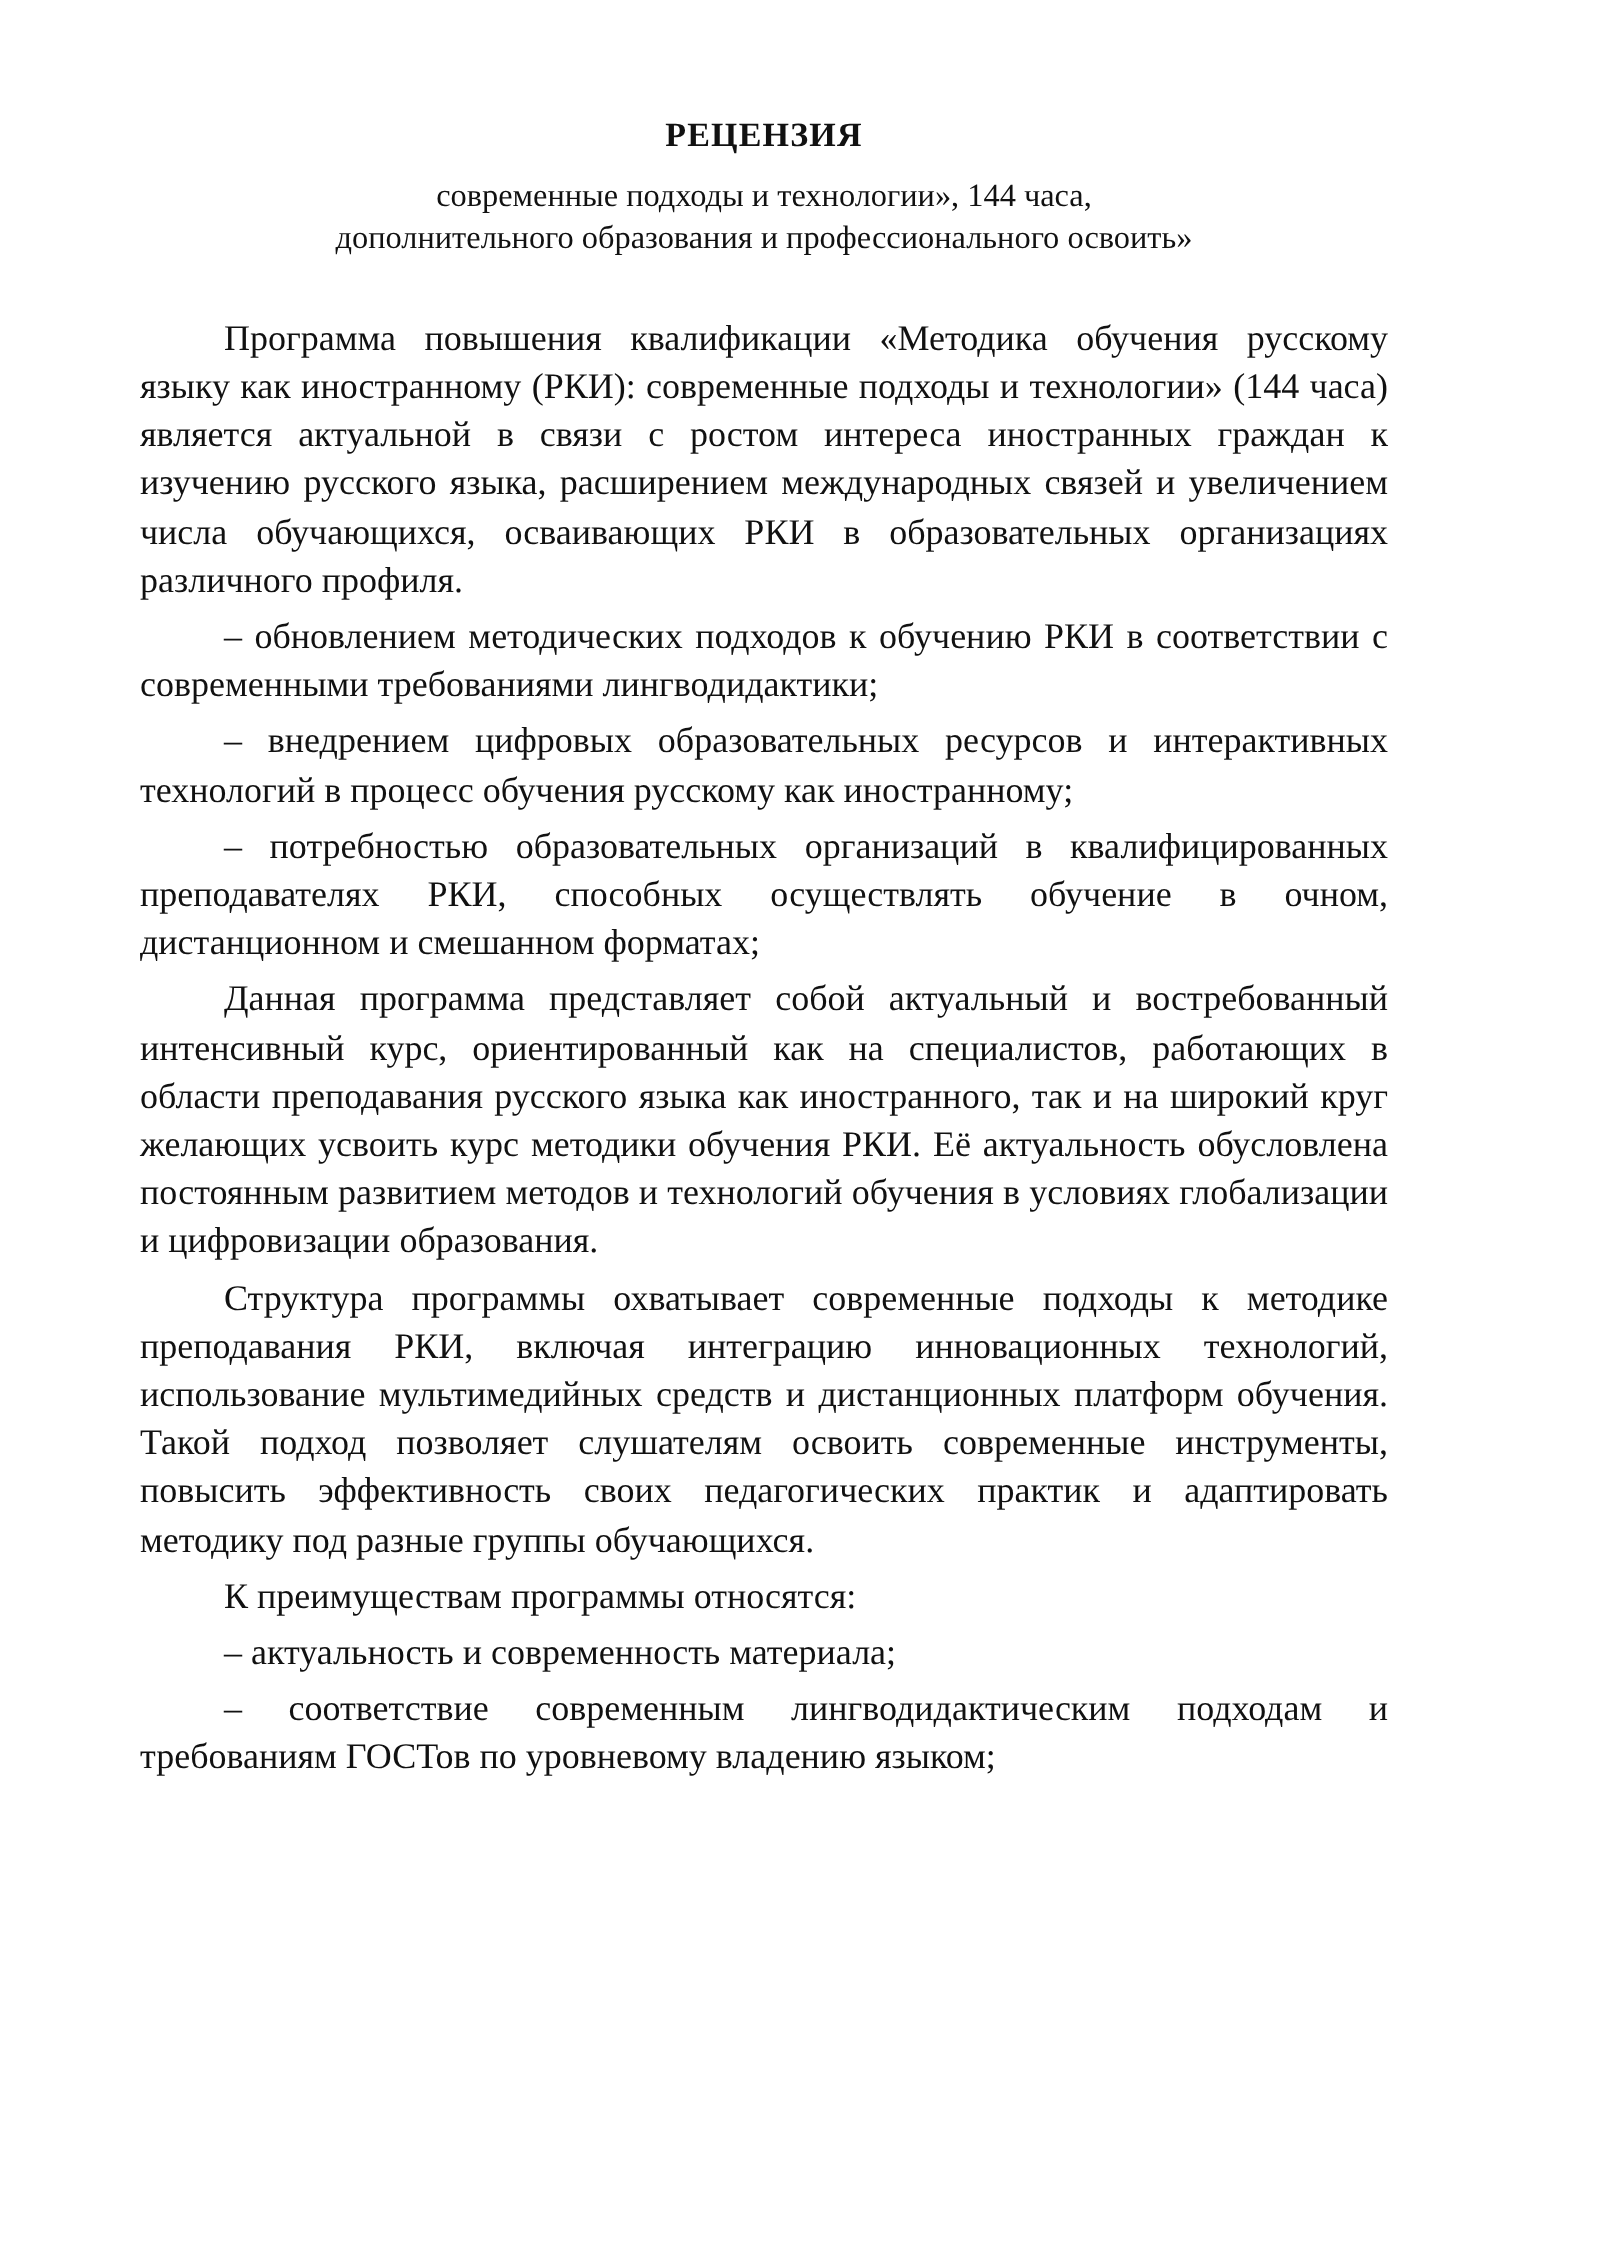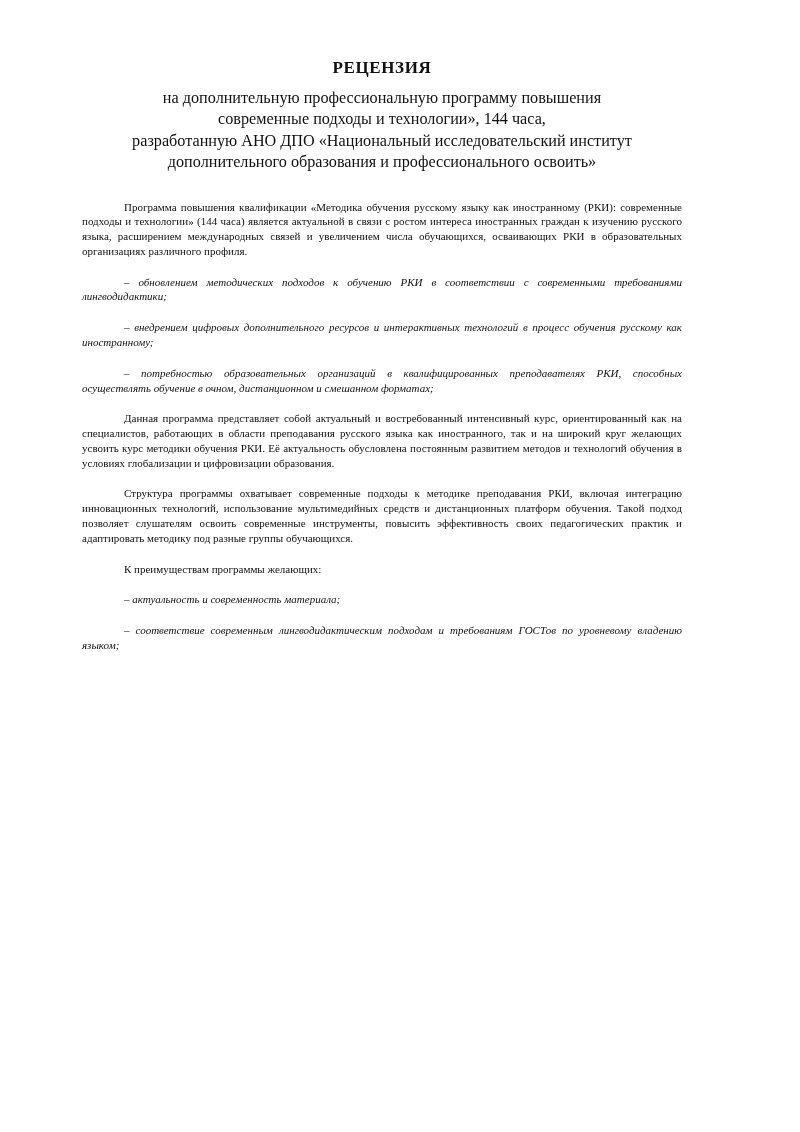--- a/index.html
+++ b/index.html
@@ -32,51 +32,48 @@
   .subtitle-block {
     text-align: center;
     font-size: 16.2px;
     line-height: 1.32;
     margin: 0 0 26px 0;
   }
   .subtitle-block .sub-line {
     display: block;
   }
   .body-text p {
-    margin: 16px;
-    font-size: 11px;
+    margin: 4px;
+    font-size: 18px;
     line-height: 1.345;
     text-align: justify;
     text-indent: 42px;
     hyphens: none;
   }
   .body-text p.dash {
     text-indent: 42px;
-    font-style: italic;
   }
 </style>
 </head>
 <body>
 
 <div class="page">
 
   <h1 class="doc-title">РЕЦЕНЗИЯ</h1>
 
   <div class="subtitle-block">
-    <span class="sub-line">на дополнительную профессиональную программу повышения</span>
     <span class="sub-line">современные подходы и технологии», 144 часа,</span>
-    <span class="sub-line">разработанную АНО ДПО «Национальный исследовательский институт</span>
     <span class="sub-line">дополнительного образования и профессионального освоить»</span>
   </div>
 
   <div class="body-text">
     <p>Программа повышения квалификации «Методика обучения русскому языку как иностранному (РКИ): современные подходы и технологии» (144 часа) является актуальной в связи с ростом интереса иностранных граждан к изучению русского языка, расширением международных связей и увеличением числа обучающихся, осваивающих РКИ в образовательных организациях различного профиля.</p>
     <p class="dash">– обновлением методических подходов к обучению РКИ в соответствии с современными требованиями лингводидактики;</p>
-    <p class="dash">– внедрением цифровых дополнительного ресурсов и интерактивных технологий в процесс обучения русскому как иностранному;</p>
+    <p class="dash">– внедрением цифровых образовательных ресурсов и интерактивных технологий в процесс обучения русскому как иностранному;</p>
     <p class="dash">– потребностью образовательных организаций в квалифицированных преподавателях РКИ, способных осуществлять обучение в очном, дистанционном и смешанном форматах;</p>
     <p>Данная программа представляет собой актуальный и востребованный интенсивный курс, ориентированный как на специалистов, работающих в области преподавания русского языка как иностранного, так и на широкий круг желающих усвоить курс методики обучения РКИ. Её актуальность обусловлена постоянным развитием методов и технологий обучения в условиях глобализации и цифровизации образования.</p>
     <p>Структура программы охватывает современные подходы к методике преподавания РКИ, включая интеграцию инновационных технологий, использование мультимедийных средств и дистанционных платформ обучения. Такой подход позволяет слушателям освоить современные инструменты, повысить эффективность своих педагогических практик и адаптировать методику под разные группы обучающихся.</p>
-    <p>К преимуществам программы желающих:</p>
+    <p>К преимуществам программы относятся:</p>
     <p class="dash">– актуальность и современность материала;</p>
     <p class="dash">– соответствие современным лингводидактическим подходам и требованиям ГОСТов по уровневому владению языком;</p>
   </div>
 
 </div>
 
 </body></html>

